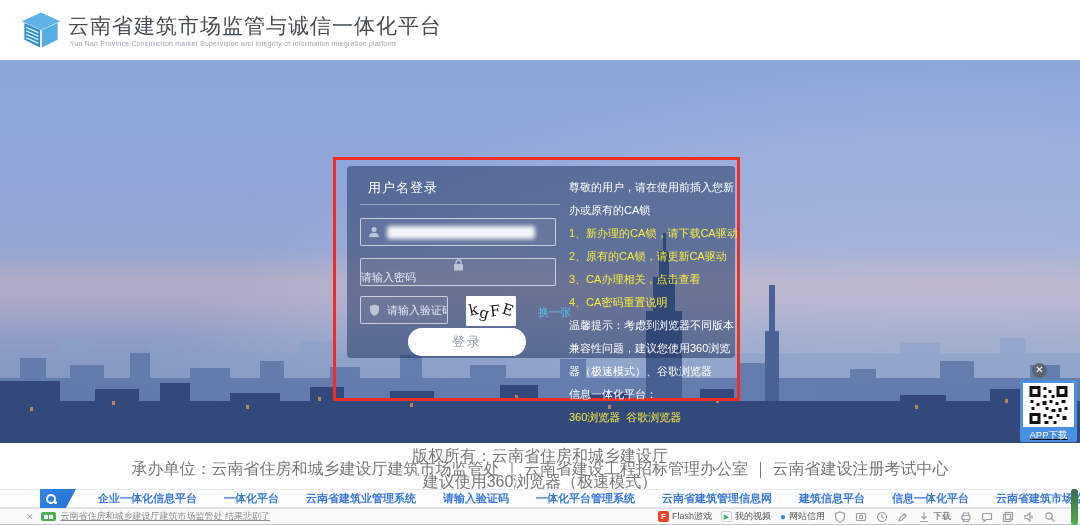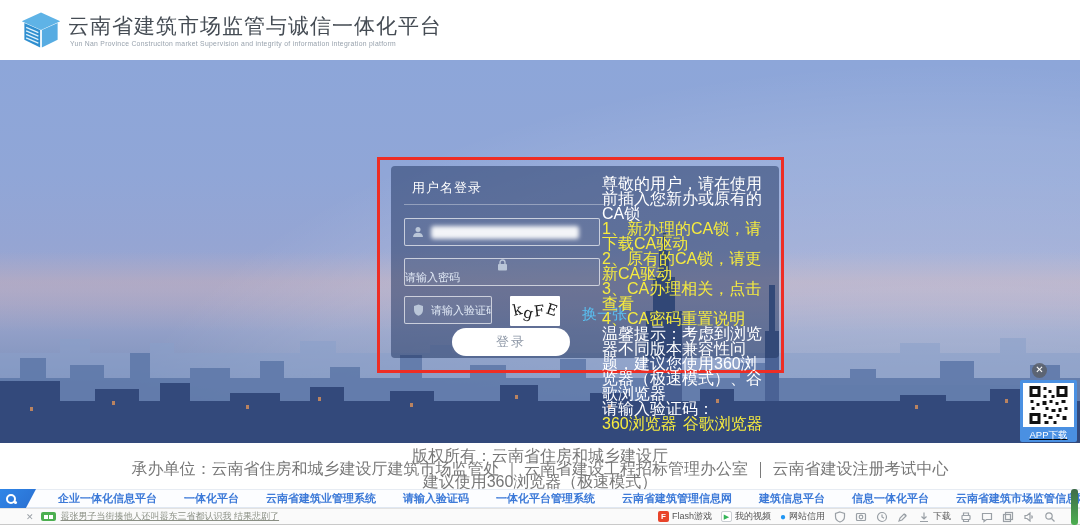--- a/index.html
+++ b/index.html
@@ -16,59 +16,59 @@
   
   .hero { position:absolute; left:0; top:60px; width:1080px; height:383px; overflow:hidden;
     background:
       radial-gradient(1300px 680px at 88% 118%, rgba(255,255,255,.28), rgba(255,255,255,.10) 55%, transparent 66%),
       linear-gradient(180deg, transparent 50%, rgba(224,178,170,.30) 58%, rgba(218,176,176,.22) 64%, transparent 71%),
       linear-gradient(180deg, #8da6d9 0%, #90a6d7 30%, #95a5d3 48%, #9da7d0 60%, #93a0c8 70%, #8093bd 82%, #66799f 100%);
   }
   .skyline { position:absolute; left:0; bottom:0; width:1080px; height:250px; display:block; }
 
   
-  .redbox { position:absolute; left:333px; top:97px; width:407px; height:216px; border:3px solid #ee2d24; z-index:3;margin-left:44px; }
+  .redbox { position:absolute; left:333px; top:97px; width:407px; height:244px; border:3px solid #ee2d24; z-index:3; }
   .panel { position:absolute; left:11px; top:6px; width:388px; height:192px; background:rgba(28,48,92,.50); border-radius:4px; }
   .form-col { position:absolute; left:13px; top:0; width:200px; height:100%; }
   .panel-title { position:absolute; left:8px; top:13px; font-size:13px; color:#fff; letter-spacing:1px; }
   .panel-divider { position:absolute; left:0; top:38px; width:200px; border-bottom:1px solid rgba(255,255,255,.35); }
   .inp { position:absolute; left:0; width:196px; height:28px; border:1px solid rgba(255,255,255,.65); border-radius:2px; display:flex; align-items:center; background:rgba(255,255,255,.05); }
   .inp .ico { width:26px; display:flex; justify-content:center; flex:none; }
   .inp input { background:transparent; border:0; outline:none; width:100%; font-size:11px; color:#eef3fb; font-family:"Liberation Sans",sans-serif; }
   .inp input::placeholder { color:rgba(230,238,250,.95); opacity:1; }
   .redacted { width:148px; height:13px; border-radius:3px; background:rgba(255,255,255,.92); filter:blur(2px); }
   .row-user { top:52px; }
   .row-pass { top:92px;flex-direction:column; }
   .row-captcha { top:130px; width:88px; }
   .captcha-img { position:absolute; left:106px; top:130px; width:50px; height:30px; background:#fff; border-radius:1px; display:flex; align-items:center; justify-content:center; gap:1px; font-family:"DejaVu Serif",serif; color:#1c1c1c; }
   .captcha-img span { font-size:15px; display:inline-block; }
   .captcha-img span:nth-child(1){ transform:rotate(-12deg) translateY(-1px); }
   .captcha-img span:nth-child(2){ transform:rotate(14deg) translateY(2px); }
   .captcha-img span:nth-child(3){ transform:rotate(-6deg); }
   .captcha-img span:nth-child(4){ transform:rotate(18deg) translateY(-1px); }
-  .change-captcha { position:absolute; left:178px; top:139px; font-size:15px; color:#59c0f2; cursor:pointer; white-space:nowrap; }
+  .change-captcha { position:absolute; left:178px; top:139px; font-size:11px; color:#59c0f2; cursor:pointer; white-space:nowrap; }
   .login-btn { position:absolute; left:48px; top:162px; width:118px; height:28px; border-radius:14px; background:#fff; border:0; font-size:13px; color:#8d97a6; letter-spacing:2px; cursor:pointer; font-family:"Liberation Sans",sans-serif; }
 
-  .notice-col { position:absolute; left:211px; top:10px; width:170px; font-size:16px; line-height:15px; color:#fff; }
+  .notice-col { position:absolute; left:222px; top:10px; width:170px; font-size:11px; line-height:23px; color:#fff; }
   .notice-col .ylw { color:#f7ec3e; }
   .notice-col div { margin:0; }
   .notice-links a { color:#f7ec3e; text-decoration:none; margin-right:6px; }
 
   
   .app-close { position:absolute; left:1032px; top:303px; width:15px; height:15px; border-radius:50%; background:rgba(90,95,105,.85); color:#fff; font-size:10px; line-height:14px; text-align:center; cursor:pointer; z-index:4; }
   .app-widget { position:absolute; left:1020px; top:320px; width:57px; height:62px; background:#4a90e2; border-radius:2px; z-index:4; padding:3px;text-decoration:underline; }
   .qr { width:51px; height:44px; background:#fff; display:block; }
   .app-label { text-align:center; font-size:9.5px; color:#fff; margin-top:2px; }
 
   
   .copyright { position:absolute; left:0; top:443px; width:1080px; height:46px; background:#fff; text-align:center; color:#777; font-size:16px; padding-top:6px; }
   .copyright div { line-height:13px; }
 
   
-  .linkbar { position:absolute; left:0; top:489px; width:1080px; height:19px; background:#fcfdff; border-top:1px solid #e7ecf3; border-bottom:1px solid #dfe7f2; display:flex; align-items:center; z-index:6; }
+  .linkbar { position:absolute; left:0; top:489px; width:1080px; height:19px; background:#fcfdff; border-top:1px solid #e7ecf3; border-bottom:1px solid #dfe7f2; display:flex; align-items:center; z-index:6;padding-left:40px; }
   .lb-badge { width:36px; height:19px; background:linear-gradient(135deg,#2f86e8,#2a6fd0); clip-path:polygon(0 0,100% 0,72% 100%,0 100%); display:flex; align-items:center; flex:none; }
   .lb-badge .ring { width:10px; height:10px; border:2px solid #fff; border-radius:50%; margin-left:6px; position:relative; }
   .lb-badge .ring:after { content:""; position:absolute; right:-3px; bottom:-2px; width:3px; height:3px; background:#fff; border-radius:50%; }
   .lb-links { display:flex; gap:27px; margin-left:22px; white-space:nowrap; }
   .lb-links a { font-size:11px; color:#3d7ad8; text-decoration:none; font-weight:700; }
 
   
   .statusbar { position:absolute; left:0; top:508px; width:1080px; height:17px; background:#fafafa; border-top:1px solid #e2e2e2; border-bottom:1px solid #c9c9c9; display:flex; align-items:center; font-size:9px; color:#6f7570; z-index:6; }
   .sb-close { margin-left:26px; color:#9aa0a6; font-size:9px; cursor:pointer; }
   .sb-badge { width:15px; height:9px; background:#4caf50; border-radius:2px; margin:0 5px 0 7px; position:relative; flex:none; }
@@ -218,21 +218,21 @@
           <button class="login-btn">登录</button>
         </div>
 
         <div class="notice-col">
           <div>尊敬的用户，请在使用前插入您新办或原有的CA锁</div>
           <div class="ylw">1、新办理的CA锁，请下载CA驱动</div>
           <div class="ylw">2、原有的CA锁，请更新CA驱动</div>
           <div class="ylw">3、CA办理相关，点击查看</div>
           <div class="ylw">4、CA密码重置说明</div>
           <div>温馨提示：考虑到浏览器不同版本兼容性问题，建议您使用360浏览器（极速模式）、谷歌浏览器</div>
-          <div>请输入验证码：</div>
+          <div>信息一体化平台：</div>
           <div class="notice-links">
             <a>360浏览器</a><a>谷歌浏览器</a>
           </div>
         </div>
 
       </div>
     </div>
 
     <div class="app-close">✕</div>
     <div class="app-widget">
@@ -293,21 +293,21 @@
       <a>信息一体化平台</a>
       <a>云南省建筑市场监管信息网</a>
 
     </div>
 
   </div>
 
   <div class="statusbar">
     <span class="sb-close">✕</span>
     <span class="sb-badge"></span>
-    <a class="sb-ticker">嚣张男子当街揍他人还叫嚣东三省都认识我 结果悲剧了</a>
+    <a class="sb-ticker">云南省住房和城乡建设厅建筑市场监管处 结果悲剧了</a>
     <div class="sb-right">
       <span class="sb-item">
         <span class="flash-logo">F</span>
         <span>Flash游戏</span>
       </span>
       <span class="sb-item">
         <span class="play-logo">▶</span>
         <span>我的视频</span>
       </span>
       <span class="sb-item">

